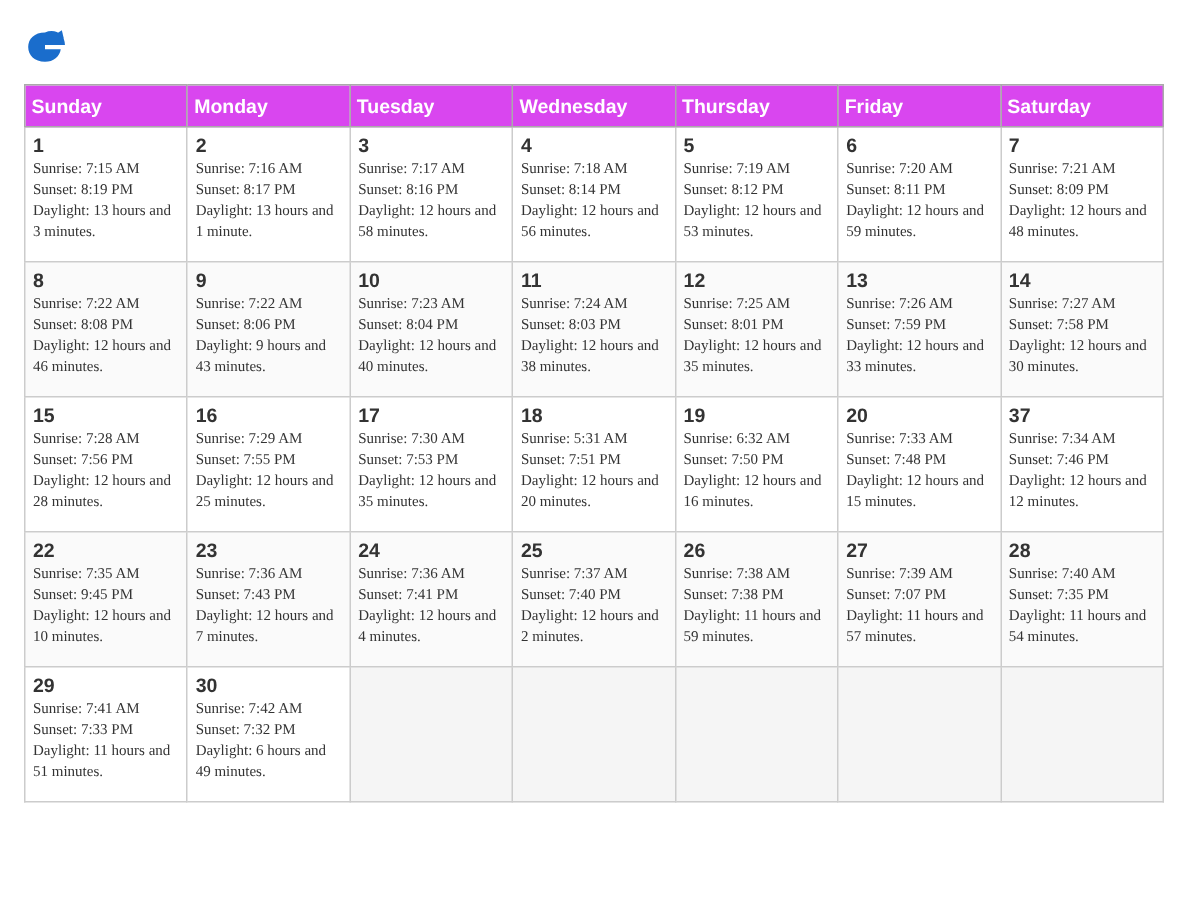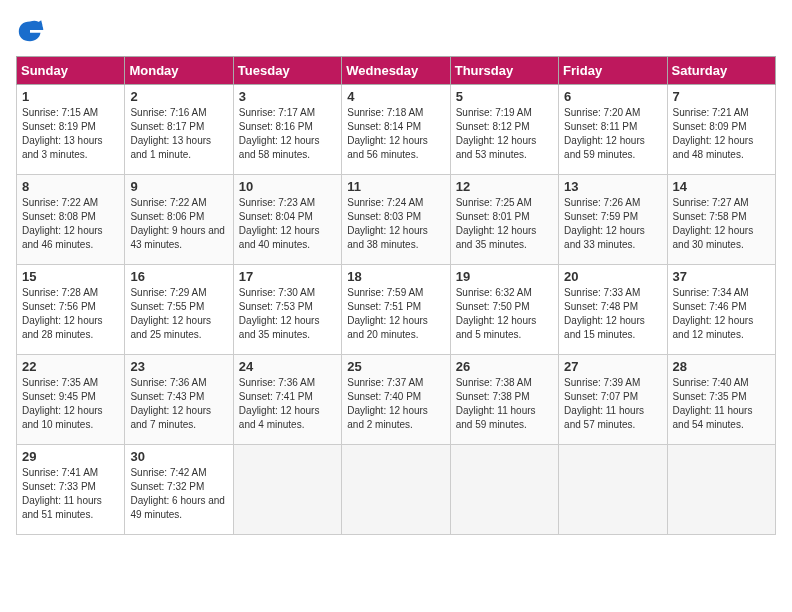--- a/index.html
+++ b/index.html
@@ -44,21 +44,21 @@
       font-size: 14px;
       color: #555;
       margin-top: 2px;
     }
     table {
       width: 100%;
       border-collapse: collapse;
       table-layout: fixed;
     }
     th {
-      background-color: #be185d;
+      background-color: #d946ef;
       color: #fff;
       font-size: 13px;
       font-weight: bold;
       padding: 6px 4px;
       text-align: left;
       border: 1px solid #aaa;
     }
     td {
       border: 1px solid #ccc;
       vertical-align: top;
@@ -74,20 +74,21 @@
     .day-num {
       font-size: 13px;
       font-weight: bold;
       margin-bottom: 2px;
       display: block;
     }
     .day-info {
       font-size: 10px;
       line-height: 1.4;
       color: #333;
+      font-family: Liberation Serif, serif;
     }
     tr:nth-child(even) td:not(.empty) {
       background: #fafafa;
     }
   </style>
 </head>
 <body>
 
 <div class="header">
   <div class="logo">
@@ -188,25 +189,25 @@
         <td>
           <span class="day-num">16</span>
           <div class="day-info"><span>Sunrise: 7:29 AM</span><br><span>Sunset: 7:55 PM</span><br><span>Daylight: 12 hours and 25 minutes.</span></div>
         </td>
         <td>
           <span class="day-num">17</span>
           <div class="day-info"><span>Sunrise: 7:30 AM</span><br><span>Sunset: 7:53 PM</span><br><span>Daylight: 12 hours and 35 minutes.</span></div>
         </td>
         <td>
           <span class="day-num">18</span>
-          <div class="day-info"><span>Sunrise: 7:59 AM</span><br><span>Sunset: 7:51 PM</span><br><span>Daylight: 12 hours and 20 minutes.</span></div>
+          <div class="day-info"><span>Sunrise: 5:31 AM</span><br><span>Sunset: 7:51 PM</span><br><span>Daylight: 12 hours and 20 minutes.</span></div>
         </td>
         <td>
           <span class="day-num">19</span>
-          <div class="day-info"><span>Sunrise: 6:32 AM</span><br><span>Sunset: 7:50 PM</span><br><span>Daylight: 12 hours and 5 minutes.</span></div>
+          <div class="day-info"><span>Sunrise: 6:32 AM</span><br><span>Sunset: 7:50 PM</span><br><span>Daylight: 12 hours and 16 minutes.</span></div>
         </td>
         <td>
           <span class="day-num">20</span>
           <div class="day-info"><span>Sunrise: 7:33 AM</span><br><span>Sunset: 7:48 PM</span><br><span>Daylight: 12 hours and 15 minutes.</span></div>
         </td>
         <td>
           <span class="day-num">37</span>
           <div class="day-info"><span>Sunrise: 7:34 AM</span><br><span>Sunset: 7:46 PM</span><br><span>Daylight: 12 hours and 12 minutes.</span></div>
         </td>
       </tr>

